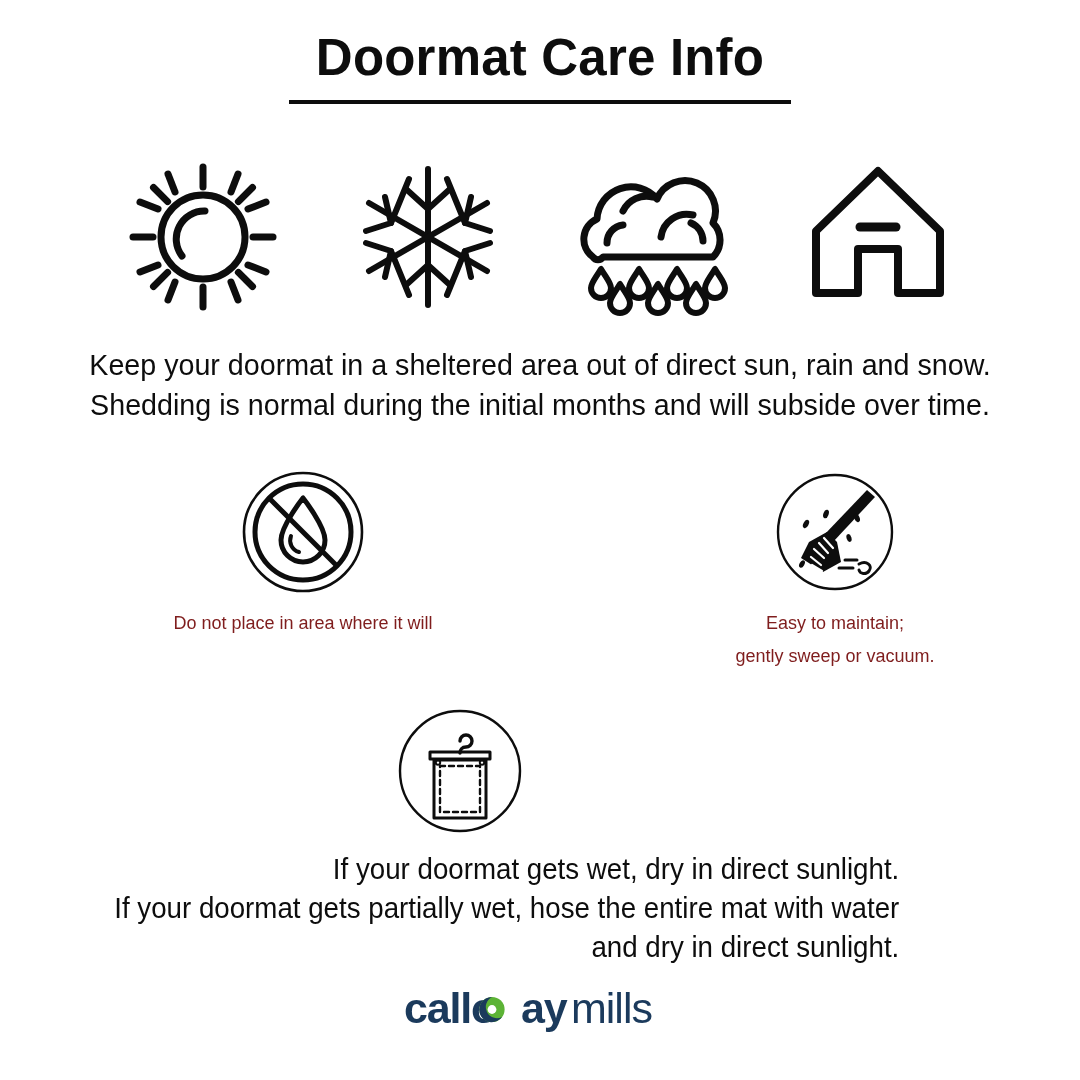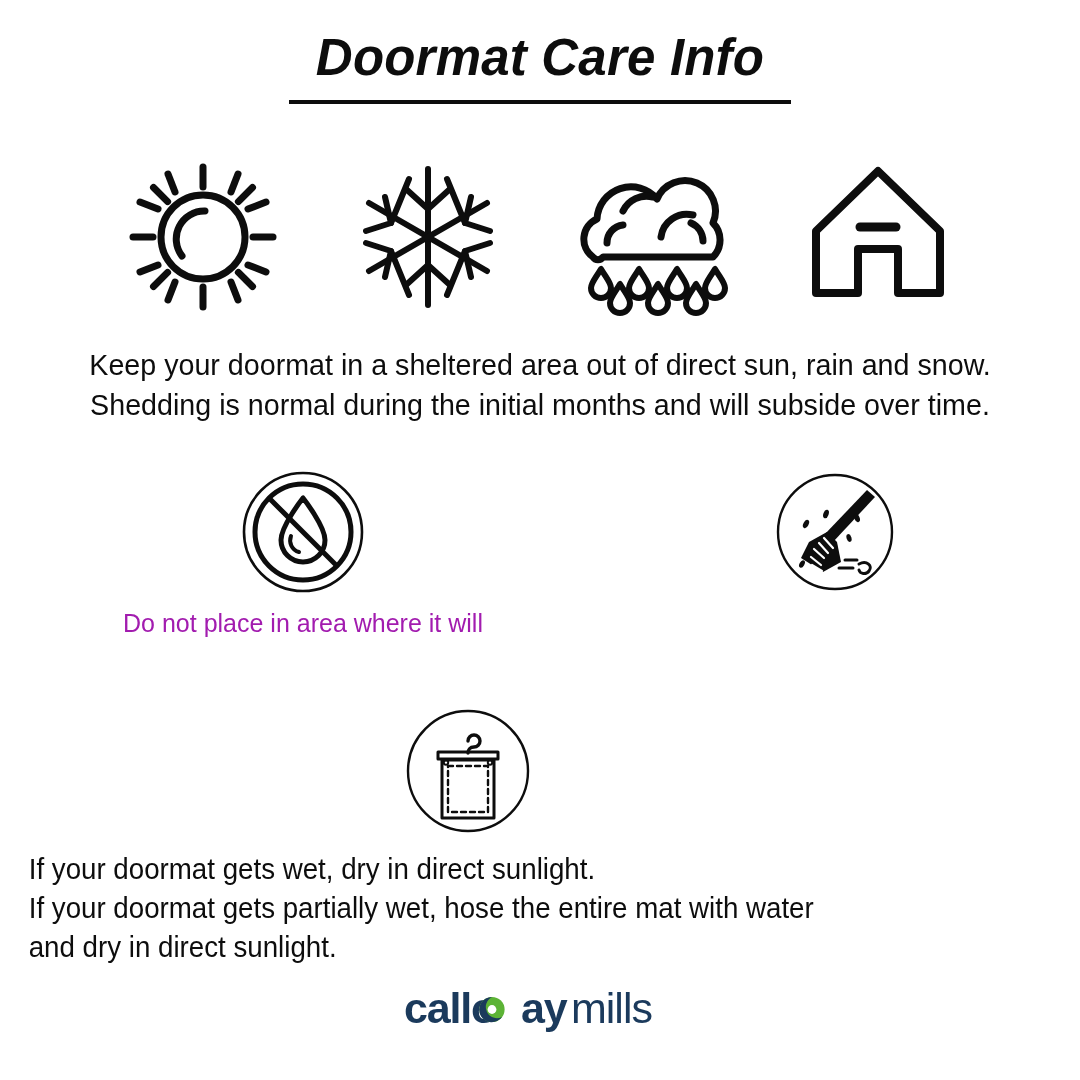--- a/index.html
+++ b/index.html
@@ -23,21 +23,20 @@
     background: #ffffff;
   }
 
   
   .title-block {
     position: absolute;
     top: 28px;
     left: 0;
     width: 1080px;
     text-align: center;
-    font-style: italic;
   }
   .page-title {
     font-family: "Liberation Sans", sans-serif;
     font-size: 51px;
     font-weight: bold;
     letter-spacing: 0.2px;
     color: #0d0d0d;
     line-height: 60px;
     margin: 0;
   }
@@ -99,33 +98,33 @@
   .care-item.left  { left: 68px; }
   .care-item.right { left: 600px; }
   .care-icon {
     height: 124px;
     display: flex;
     align-items: center;
     justify-content: center;
   }
   .care-caption {
     margin-top: 13px;
-    font-size: 25px;
+    font-size: 18px;
     line-height: 33px;
-    color: #a21caf;
+    color: #7f1d1d;
   }
   .care-caption .line { display: block; white-space: nowrap; }
 
   
   .dry-block {
     position: absolute;
     top: 706px;
-    left: 8px;
+    left: 0;
     width: 920px;
-    text-align: left;
+    text-align: right;
   }
   .dry-icon {
     height: 130px;
     display: flex;
     align-items: center;
     justify-content: center;
   }
   .dry-caption {
     margin-top: 14px;
     font-size: 29px;
@@ -293,20 +292,24 @@
           </g>
           <g fill="#0d0d0d">
             <ellipse cx="31" cy="52" rx="2.6" ry="4.4" transform="rotate(28 31 52)"></ellipse>
             <ellipse cx="51" cy="42" rx="2.6" ry="4.4" transform="rotate(20 51 42)"></ellipse>
             <ellipse cx="82" cy="46" rx="2.6" ry="4.4" transform="rotate(-22 82 46)"></ellipse>
             <ellipse cx="74" cy="66" rx="2.4" ry="4.0" transform="rotate(-18 74 66)"></ellipse>
             <ellipse cx="27" cy="92" rx="2.4" ry="4.0" transform="rotate(30 27 92)"></ellipse>
           </g>
         </svg>
       </div>
+      <div class="care-caption">
+        <span class="line">Easy to maintain;</span>
+        <span class="line">gently sweep or vacuum.</span>
+      </div>
     </div>
 
   </div>
 
   <div class="dry-block">
     <div class="dry-icon">
       <svg width="126" height="126" viewBox="0 0 126 126">
         <circle cx="63" cy="63" r="60" fill="none" stroke="#0d0d0d" stroke-width="2.4"></circle>
         <g fill="none" stroke="#0d0d0d" stroke-linecap="round" stroke-linejoin="round">
           <path d="M63 33 a6 6 0 1 1 6 6 c-4 0 -6 3 -6 6" stroke-width="3.4"></path>

